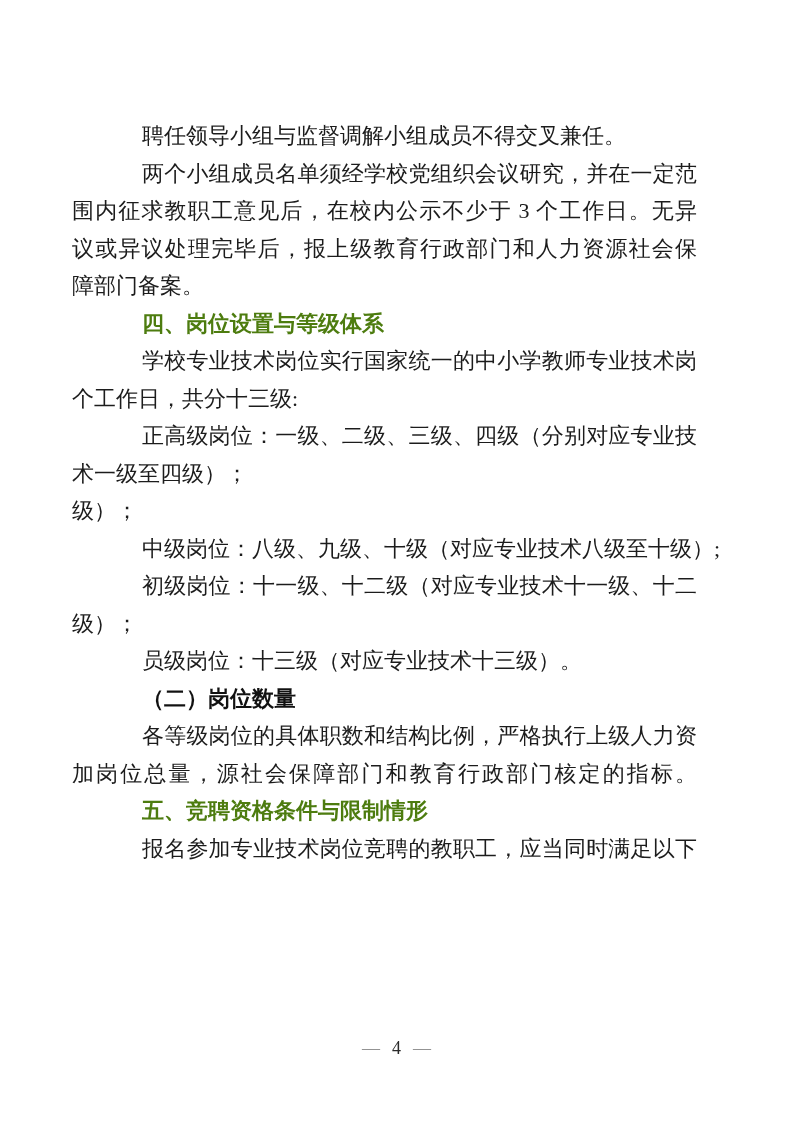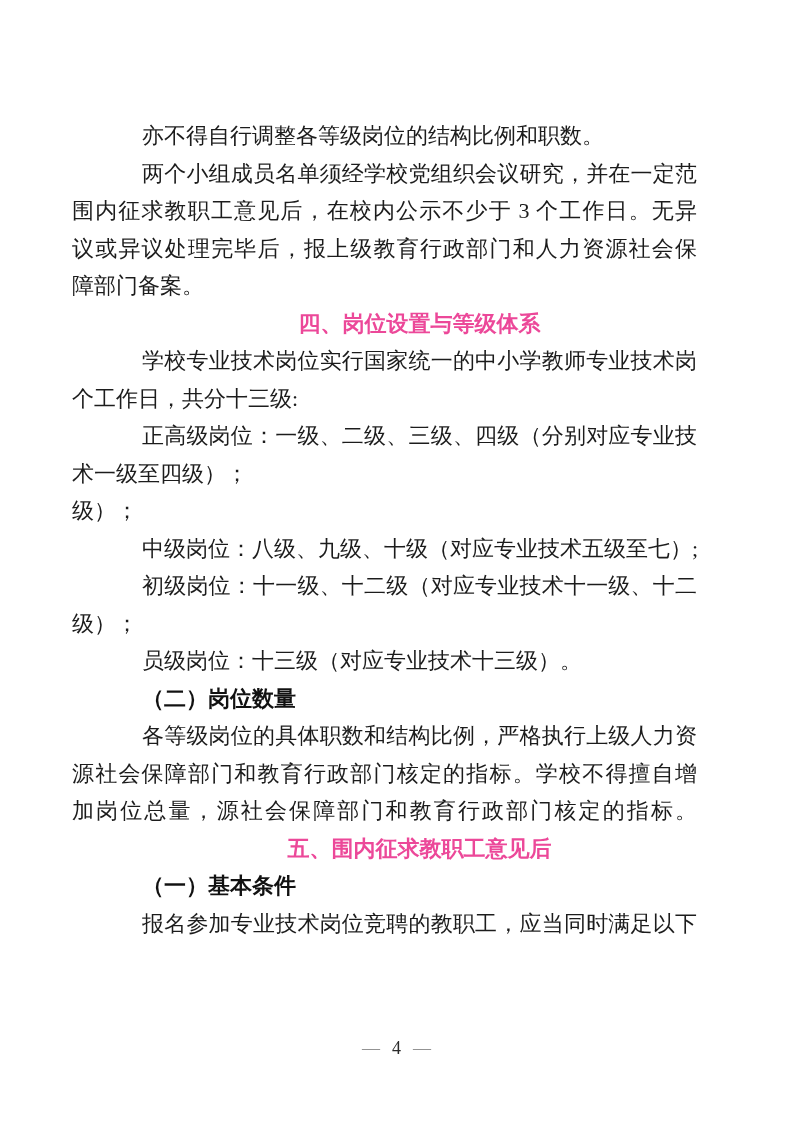--- a/index.html
+++ b/index.html
@@ -34,22 +34,21 @@
     text-align: justify;
     text-align-last: justify;
     text-justify: inter-character;
   }
   .indent {
     text-indent: 70px;
   }
   .h1 {
     font-family: "Liberation Sans", "DejaVu Sans", sans-serif;
     font-weight: bold;
-    color: #ec4899;
-    text-align: center;
+    color: #4d7c0f;
   }
   .h2 {
     font-family: "Liberation Serif", "DejaVu Serif", serif;
     font-weight: bold;
     color: #111111;
   }
   .footer {
     position: absolute;
     top: 1036px;
     left: 0;
@@ -66,40 +65,38 @@
   .footer .pagenum {
     color: #2a2a2a;
     margin: 0 12px;
   }
 </style>
 </head>
 <body>
 
 <div class="page">
   <div class="content">
-    <div class="line indent">亦不得自行调整各等级岗位的结构比例和职数。</div>
+    <div class="line indent">聘任领导小组与监督调解小组成员不得交叉兼任。</div>
     <div class="line indent justify">两个小组成员名单须经学校党组织会议研究，并在一定范</div>
     <div class="line justify">围内征求教职工意见后，在校内公示不少于 3 个工作日。无异</div>
     <div class="line justify">议或异议处理完毕后，报上级教育行政部门和人力资源社会保</div>
     <div class="line">障部门备案。</div>
     <div class="line indent h1">四、岗位设置与等级体系</div>
     <div class="line indent justify">学校专业技术岗位实行国家统一的中小学教师专业技术岗</div>
     <div class="line">个工作日，共分十三级:</div>
     <div class="line indent justify">正高级岗位：一级、二级、三级、四级（分别对应专业技</div>
     <div class="line">术一级至四级）；</div>
     <div class="line">级）；</div>
-    <div class="line indent">中级岗位：八级、九级、十级（对应专业技术五级至七）;</div>
+    <div class="line indent">中级岗位：八级、九级、十级（对应专业技术八级至十级）;</div>
     <div class="line indent justify">初级岗位：十一级、十二级（对应专业技术十一级、十二</div>
     <div class="line">级）；</div>
     <div class="line indent">员级岗位：十三级（对应专业技术十三级）。</div>
     <div class="line indent h2">（二）岗位数量</div>
     <div class="line indent justify">各等级岗位的具体职数和结构比例，严格执行上级人力资</div>
-    <div class="line justify">源社会保障部门和教育行政部门核定的指标。学校不得擅自增</div>
     <div class="line justify">加岗位总量，源社会保障部门和教育行政部门核定的指标。</div>
-    <div class="line indent h1">五、围内征求教职工意见后</div>
-    <div class="line indent h2">（一）基本条件</div>
+    <div class="line indent h1">五、竞聘资格条件与限制情形</div>
     <div class="line indent justify">报名参加专业技术岗位竞聘的教职工，应当同时满足以下</div>
   </div>
 
   <div class="footer">
     <span class="dash">—</span><span class="pagenum">4</span><span class="dash">—</span>
   </div>
 </div>
 
 </body></html>

